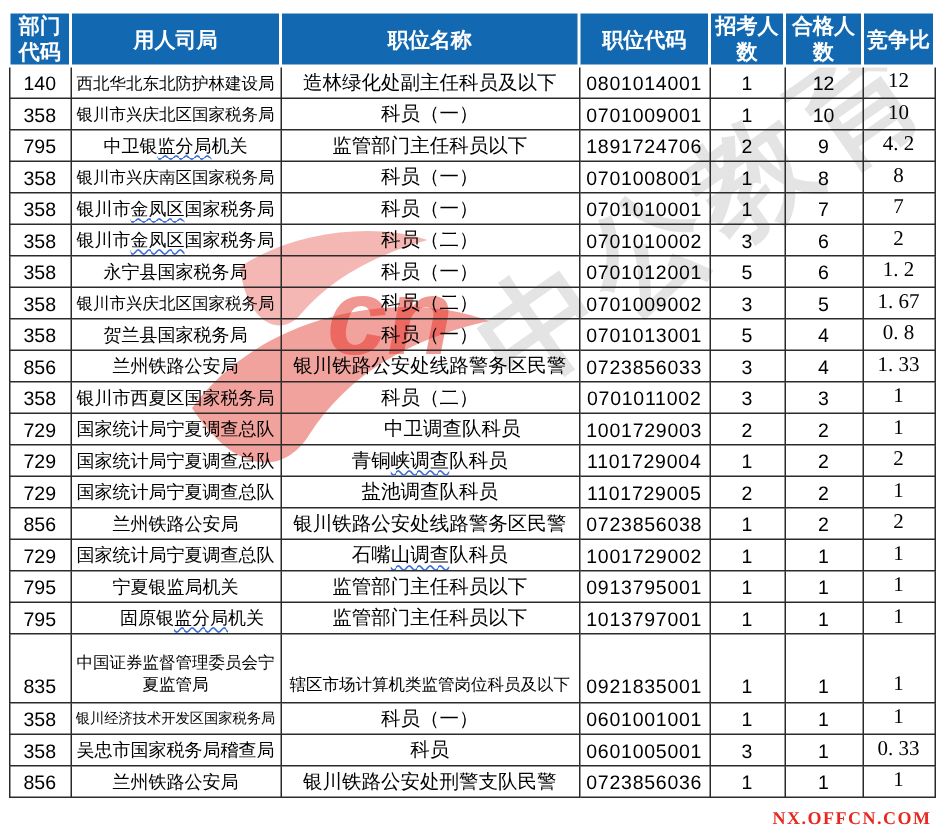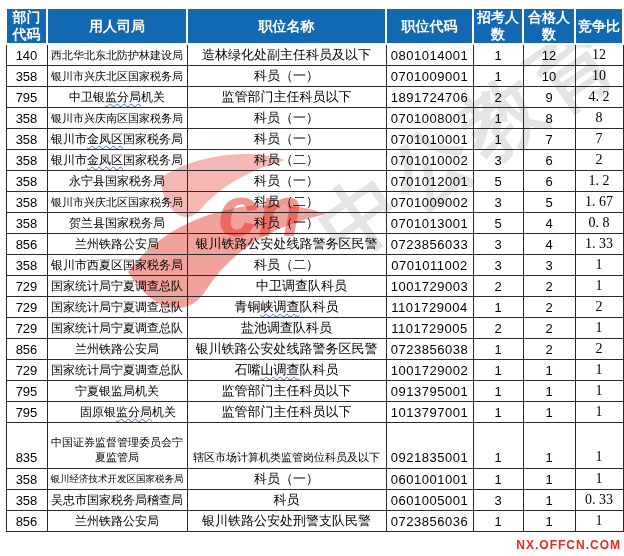--- a/index.html
+++ b/index.html
@@ -40,21 +40,21 @@
   tr.tall td { height:42px; vertical-align:bottom; padding-bottom:3px; }
   tr.tall td.bureau, tr.tall td.position { font-size:11px; line-height:15px; }
   .wavy {
     text-decoration:underline; text-decoration-style:wavy;
     text-decoration-color:#3a6fd8; text-decoration-thickness:1px;
     text-underline-offset:2px;
   }
   .site-stamp {
     position:absolute; right:3px; top:538px; z-index:3;
     color:#e8281e; font-weight:bold; font-size:12px; letter-spacing:1px;
-    font-family:Liberation Sans, sans-serif;
+    font-family:Liberation Serif, serif;
   }
 </style>
 </head>
 <body>
 
 <div class="page">
 
   <div class="wm-gray">中公教育</div>
 
   <svg class="wm-red" width="280" height="205" viewBox="0 0 280 205">

